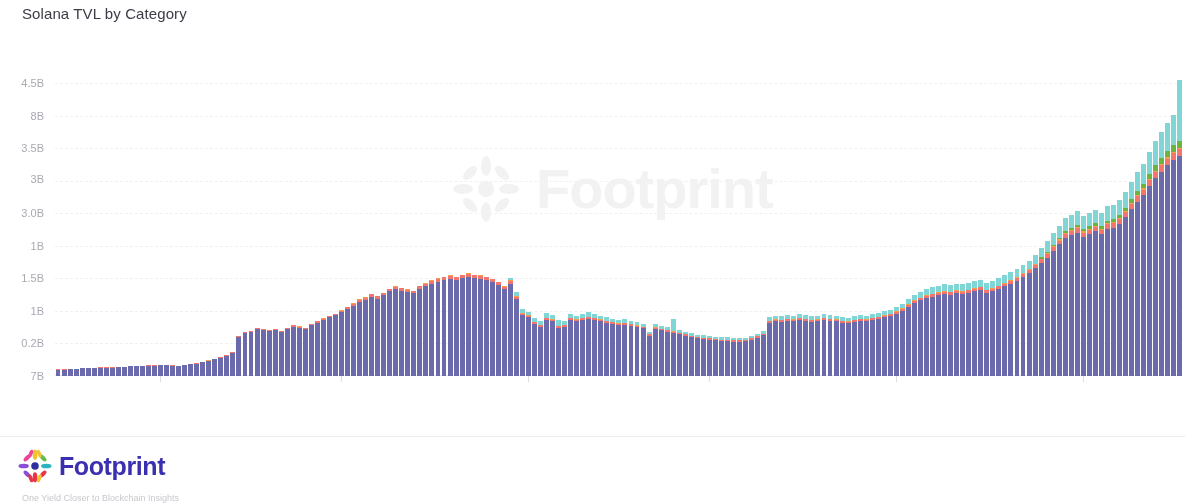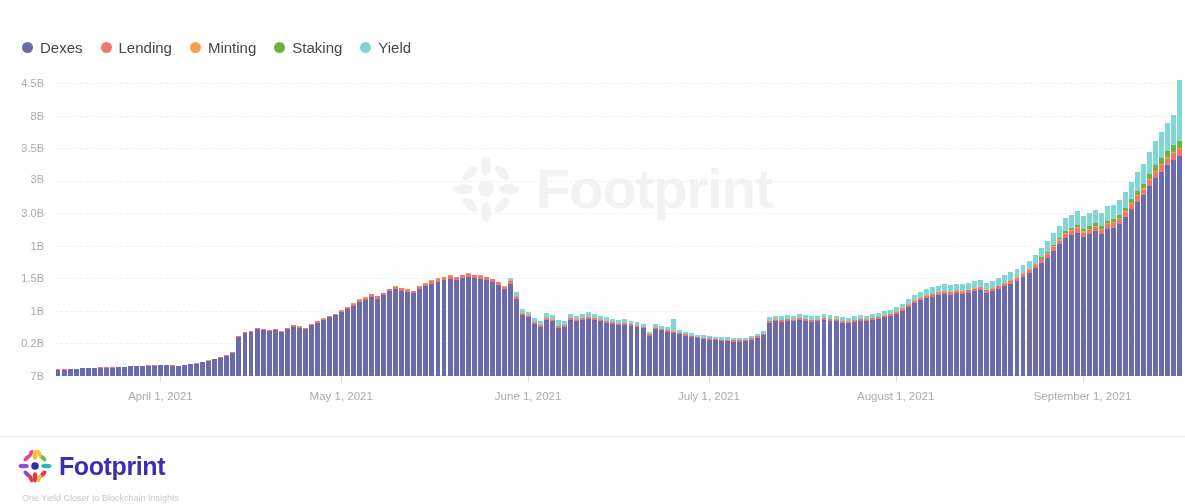--- a/index.html
+++ b/index.html
@@ -175,43 +175,22 @@
     font-size: 9px;
     color: #c8c8ce;
     white-space: nowrap;
   }
 </style>
 </head>
 <body>
 
 <div id="app">
 
-
-  <div class="legend" id="legend">
-      <div class="legend-item">
-        <span class="legend-dot" style="background: rgb(107, 106, 173);"></span>
-        <span class="legend-label">Dexes</span>
-      </div>
-      <div class="legend-item">
-        <span class="legend-dot" style="background: rgb(243, 118, 110);"></span>
-        <span class="legend-label">Lending</span>
-      </div>
-      <div class="legend-item">
-        <span class="legend-dot" style="background: rgb(245, 160, 74);"></span>
-        <span class="legend-label">Minting</span>
-      </div>
-      <div class="legend-item">
-        <span class="legend-dot" style="background: rgb(108, 179, 63);"></span>
-        <span class="legend-label">Staking</span>
-      </div>
-      <div class="legend-item">
-        <span class="legend-dot" style="background: rgb(127, 214, 212);"></span>
-        <span class="legend-label">Yield</span>
-      </div>
-    </div>
+  <div class="chart-title">Solana TVL by Category</div>
+
 
   <div class="plot-wrap">
 
     <div class="y-axis" id="y-axis">
         <div class="y-tick" style="top: 306px;">7B</div>
         <div class="y-tick" style="top: 273.444px;">0.2B</div>
         <div class="y-tick" style="top: 240.889px;">1B</div>
         <div class="y-tick" style="top: 208.333px;">1.5B</div>
         <div class="y-tick" style="top: 175.778px;">1B</div>
         <div class="y-tick" style="top: 143.222px;">3.0B</div>
@@ -1324,28 +1303,20 @@
         <div class="bar">
           <div class="seg" style="height: 220.076px; background: rgb(107, 106, 173);"></div>
           <div class="seg" style="height: 6.57622px; background: rgb(243, 118, 110);"></div>
           <div class="seg" style="height: 1.69289px; background: rgb(245, 160, 74);"></div>
           <div class="seg" style="height: 6.77156px; background: rgb(108, 179, 63);"></div>
           <div class="seg" style="height: 61.2044px; background: rgb(127, 214, 212);"></div>
         </div>
       </div>
   </div>
 
-  <div class="x-axis" id="x-axis">
-      <div class="x-tick" style="left: 160.468px;">April 1, 2021</div>
-      <div class="x-tick" style="left: 341.27px;">May 1, 2021</div>
-      <div class="x-tick" style="left: 528.099px;">June 1, 2021</div>
-      <div class="x-tick" style="left: 708.901px;">July 1, 2021</div>
-      <div class="x-tick" style="left: 895.73px;">August 1, 2021</div>
-      <div class="x-tick" style="left: 1082.56px;">September 1, 2021</div>
-    </div>
 
   <div class="footer">
     <div class="brand">
       <svg width="34" height="34" viewBox="0 0 72 72" id="logo-svg">
           <ellipse cx="36" cy="12" rx="5" ry="11" fill="#f2c230"></ellipse>
           <ellipse cx="36" cy="60" rx="5" ry="11" fill="#e8344a"></ellipse>
           <ellipse cx="12" cy="36" rx="11" ry="5" fill="#8a4fd6"></ellipse>
           <ellipse cx="60" cy="36" rx="11" ry="5" fill="#2bb3c0"></ellipse>
           <ellipse cx="19" cy="19" rx="9" ry="4.5" fill="#e8459b" transform="rotate(-45 19 19)"></ellipse>
           <ellipse cx="53" cy="53" rx="9" ry="4.5" fill="#e8344a" transform="rotate(-45 53 53)"></ellipse>

